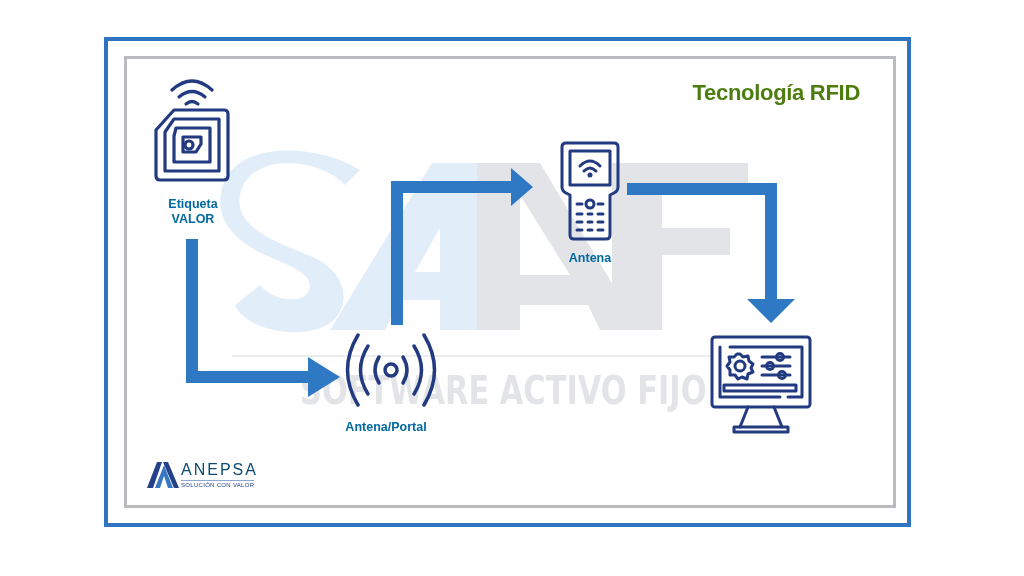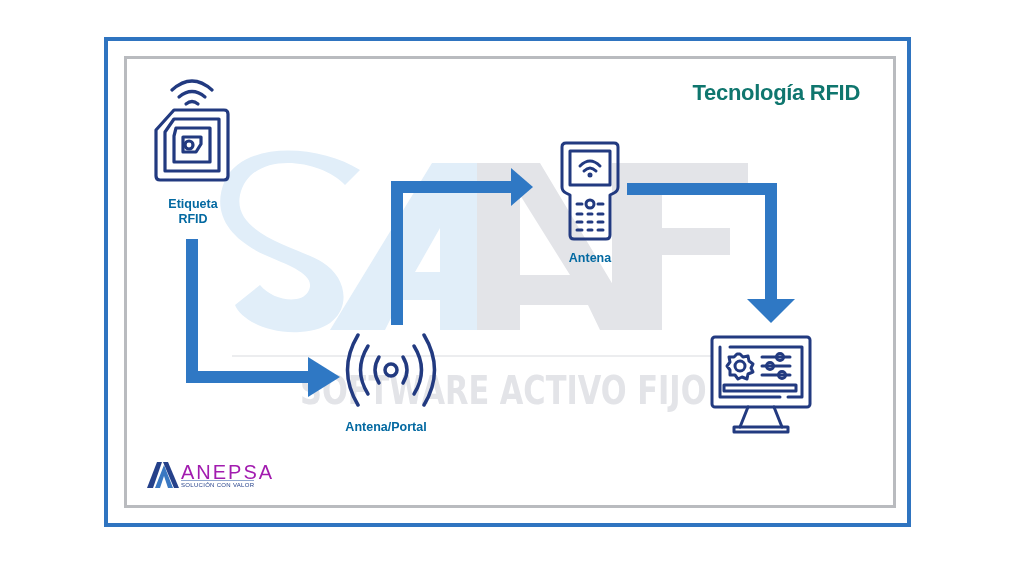--- a/index.html
+++ b/index.html
@@ -1,23 +1,23 @@
 <!DOCTYPE html>
 <html><head>
 <meta charset="utf-8">
 <style>
   html, body { margin:0; padding:0; background:#ffffff; }
   body { width:1024px; height:576px; position:relative; overflow:hidden; font-family:"Liberation Sans", sans-serif; }
   .abs { position:absolute; }
   .outer-frame { left:104px; top:37px; width:799px; height:482px; border:4px solid #2f74c0; }
   .inner-frame { left:124px; top:56px; width:766px; height:446px; border:3px solid #b9bbbf; }
-  .title { right:164px; top:80px; font-size:22px; font-weight:bold; color:#0f766e; letter-spacing:-0.3px; }
+  .title { right:164px; top:80px; font-size:22px; font-weight:bold; color:#4d7c0f; letter-spacing:-0.3px; }
   .label { color:#0369a1; font-weight:bold; font-size:12.5px; text-align:center; line-height:15px; }
   .wm-text { left:300px; top:368px; width:400px; text-align:center; font-family:"DejaVu Sans", sans-serif; font-weight:bold; font-size:39px; color:#e3e4e8; letter-spacing:0px; transform:scaleX(0.78); transform-origin:left top; white-space:nowrap; }
-  .logo-name { left:181px; top:461px; font-size:20px; color:#a21caf; letter-spacing:2px; }
+  .logo-name { left:181px; top:461px; font-size:16px; color:#0c4a6e; letter-spacing:2px; }
   .logo-tag { left:181px; top:480px; font-size:6px; color:#25418a; letter-spacing:0.3px; border-top:1px solid #8fa6cf; padding-top:1px; }
 </style>
 </head>
 <body>
 
 <div class="abs outer-frame"></div>
 <div class="abs inner-frame"></div>
 
 <svg class="abs" style="left:0;top:0" width="1024" height="576">
 
@@ -65,21 +65,21 @@
     <path d="M34 30 Q40 25 46 30"></path>
     <path d="M22 36 L72 36 Q76 36 76 40 L76 102 Q76 106 72 106 L8 106 Q4 106 4 102 L4 56 Z"></path>
     <path d="M22 45 L67 45 L67 97 L13 97 L13 58 Z"></path>
     <path d="M24 54 L58 54 L58 88 L22 88 L22 62 Z"></path>
     <path d="M31 63 L49 63 L49 70 L44 78 L31 78 Z"></path>
     <circle cx="37" cy="71" r="4"></circle>
   </g>
 </svg>
 <div class="abs label" style="left:152px;top:197px;width:82px;">
   <div>Etiqueta</div>
-  <div>RFID</div>
+  <div>VALOR</div>
 </div>
 
 <svg class="abs" style="left:343px;top:330px" width="96" height="80" viewBox="0 0 96 80">
   <g fill="none" stroke="#223a80" stroke-width="3.5" stroke-linecap="round">
     <circle cx="48" cy="40" r="6"></circle>
     <path d="M36 27 Q28 40 36 53"></path>
     <path d="M60 27 Q68 40 60 53"></path>
     <path d="M25 16 Q10 40 25 64"></path>
     <path d="M71 16 Q86 40 71 64"></path>
     <path d="M15 5 Q-6 40 15 75"></path>

